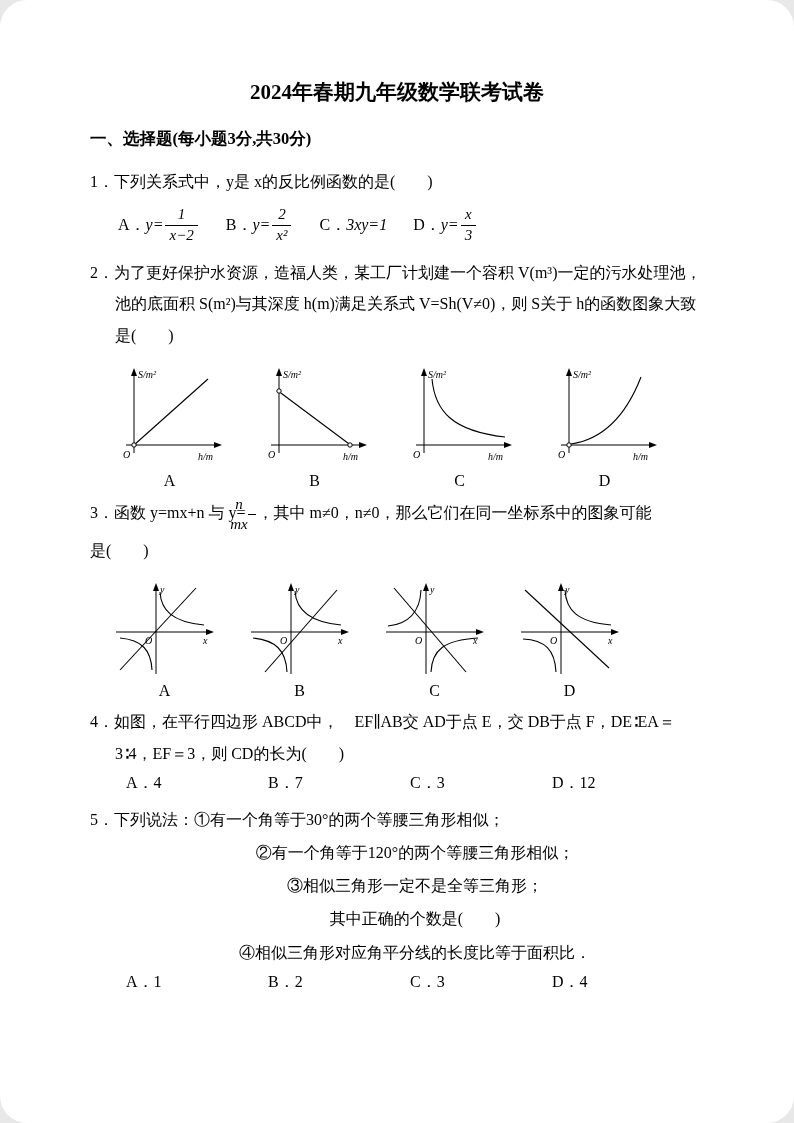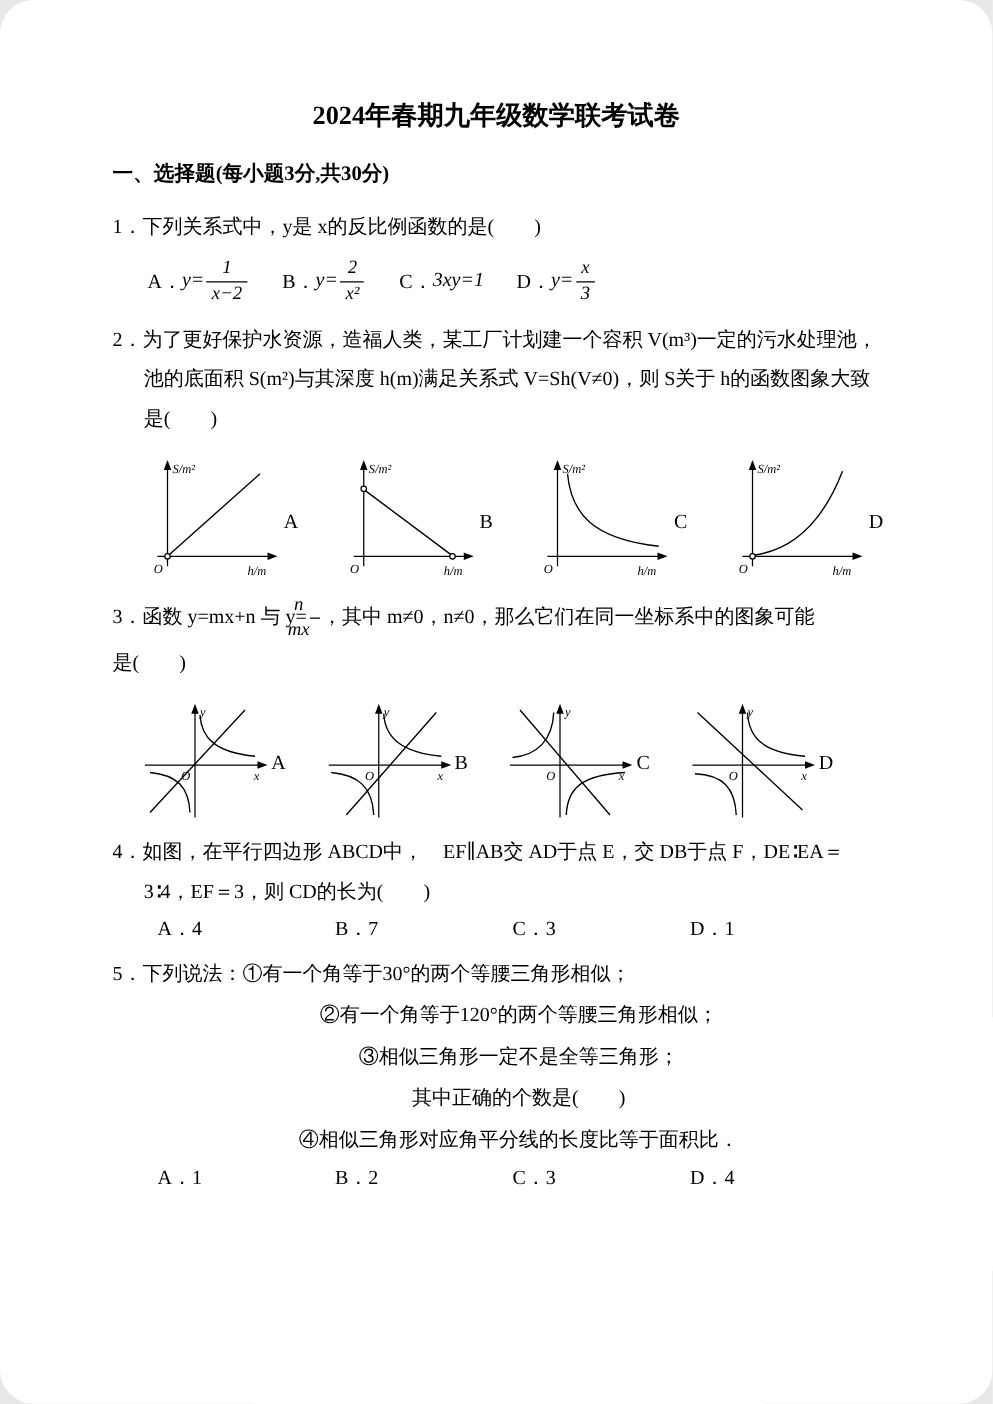--- a/index.html
+++ b/index.html
@@ -16,21 +16,21 @@
   .q-line { line-height:1.95; margin:2px 0; }
   .indent { padding-left:36px;text-align:center; }
   .math { font-style:italic; font-family:"Liberation Serif","DejaVu Serif",serif; }
   .frac { display:inline-block; vertical-align:middle; text-align:center;
           line-height:1.15; font-style:italic; margin:0 2px; font-size:15px; }
   .frac .num { display:block; border-bottom:1px solid #000; padding:0 4px 1px 4px; }
   .frac .den { display:block; padding:1px 4px 0 4px; }
   .options-inline { display:flex; align-items:center; gap:26px; margin:6px 0 10px 28px; min-height:44px; }
   .opt { display:inline-flex; align-items:center; white-space:nowrap; }
   .graph-row { display:flex; justify-content:flex-start; gap:30px; margin:14px 0 6px 22px; }
-  .graph-block { display:flex; flex-direction:row; align-items:center; }
+  .graph-block { display:flex; flex-direction:column; align-items:center; }
   .graph-caption { margin-top:2px; font-size:16px; }
   .options-row { display:flex; margin:4px 0 10px 36px;align-items:center; }
   .options-row .opt-cell { width:142px; }
   svg { display:block; }
   svg text { font-family:"Liberation Serif","DejaVu Serif",serif; }
   .ax { stroke:#000; stroke-width:1; }
   .cv { stroke:#000; stroke-width:1.1; fill:none; }
   .oc { fill:#fff; stroke:#000; stroke-width:1; }
 </style>
 </head>
@@ -208,21 +208,21 @@
       </svg>
       <div class="graph-caption">D</div>
     </div>
   </div>
 
   <div class="q-para">4．如图，在平行四边形 ABCD中，　EF∥AB交 AD于点 E，交 DB于点 F，DE∶EA＝3∶4，EF＝3，则 CD的长为(　　)</div>
   <div class="options-row">
     <span class="opt-cell">A．4</span>
     <span class="opt-cell">B．7</span>
     <span class="opt-cell">C．3</span>
-    <span class="opt-cell">D．1</span>
+    <span class="opt-cell">D．12</span>
   </div>
 
   <div class="q-line">5．下列说法：①有一个角等于30°的两个等腰三角形相似；</div>
   <div class="q-line indent">②有一个角等于120°的两个等腰三角形相似；</div>
   <div class="q-line indent">③相似三角形一定不是全等三角形；</div>
   <div class="q-line indent">其中正确的个数是(　　)</div>
   <div class="q-line indent">④相似三角形对应角平分线的长度比等于面积比．</div>
   <div class="options-row">
     <span class="opt-cell">A．1</span>
     <span class="opt-cell">B．2</span>

